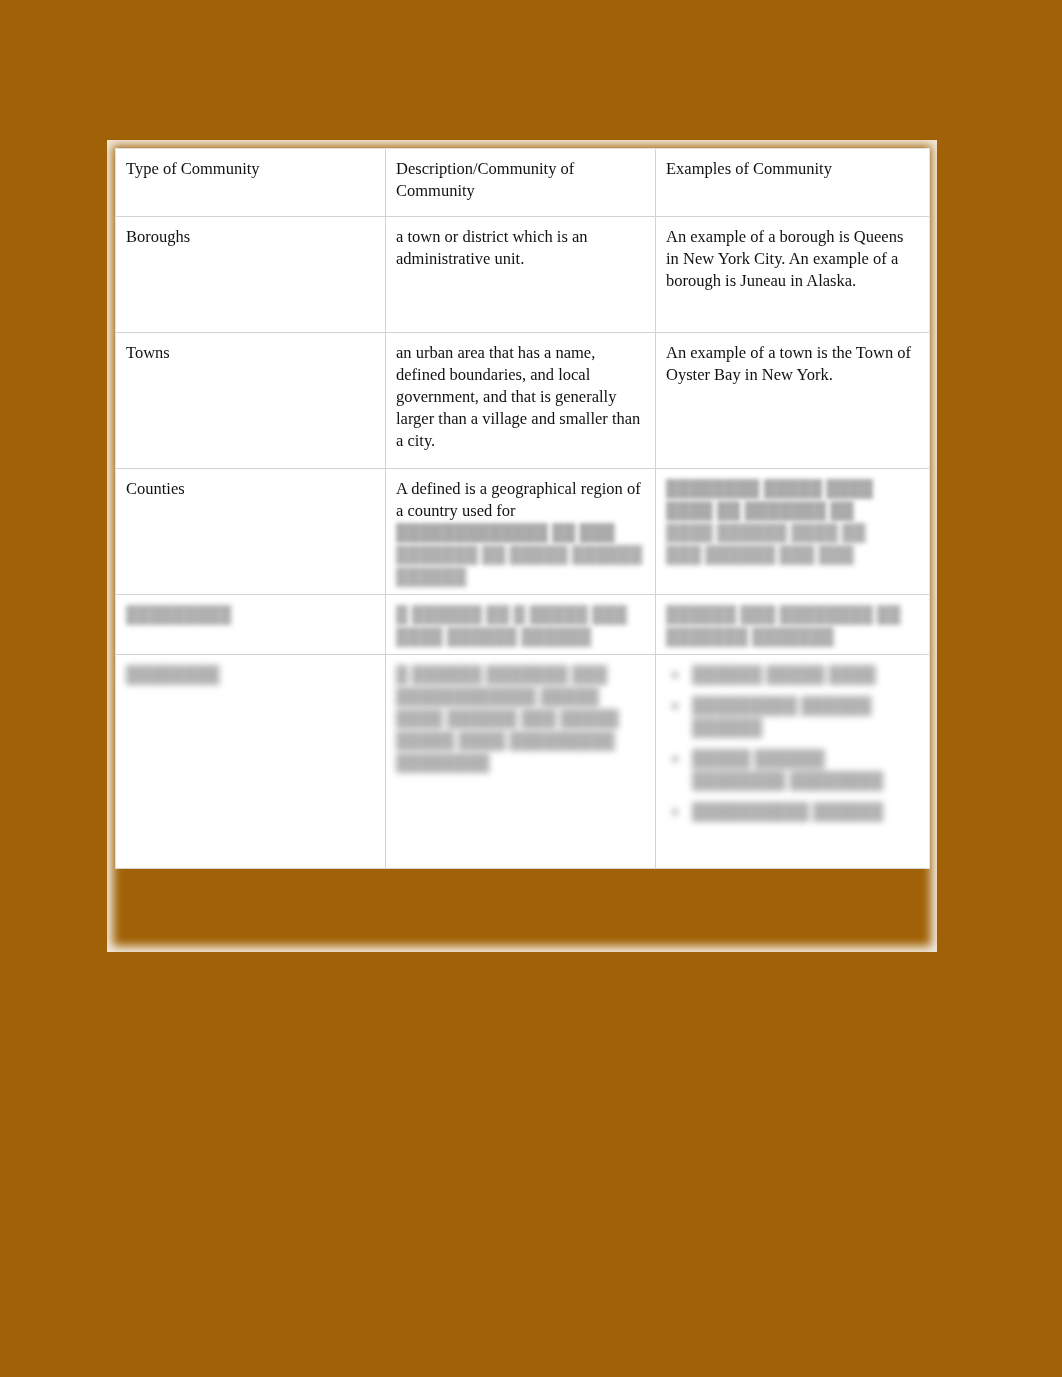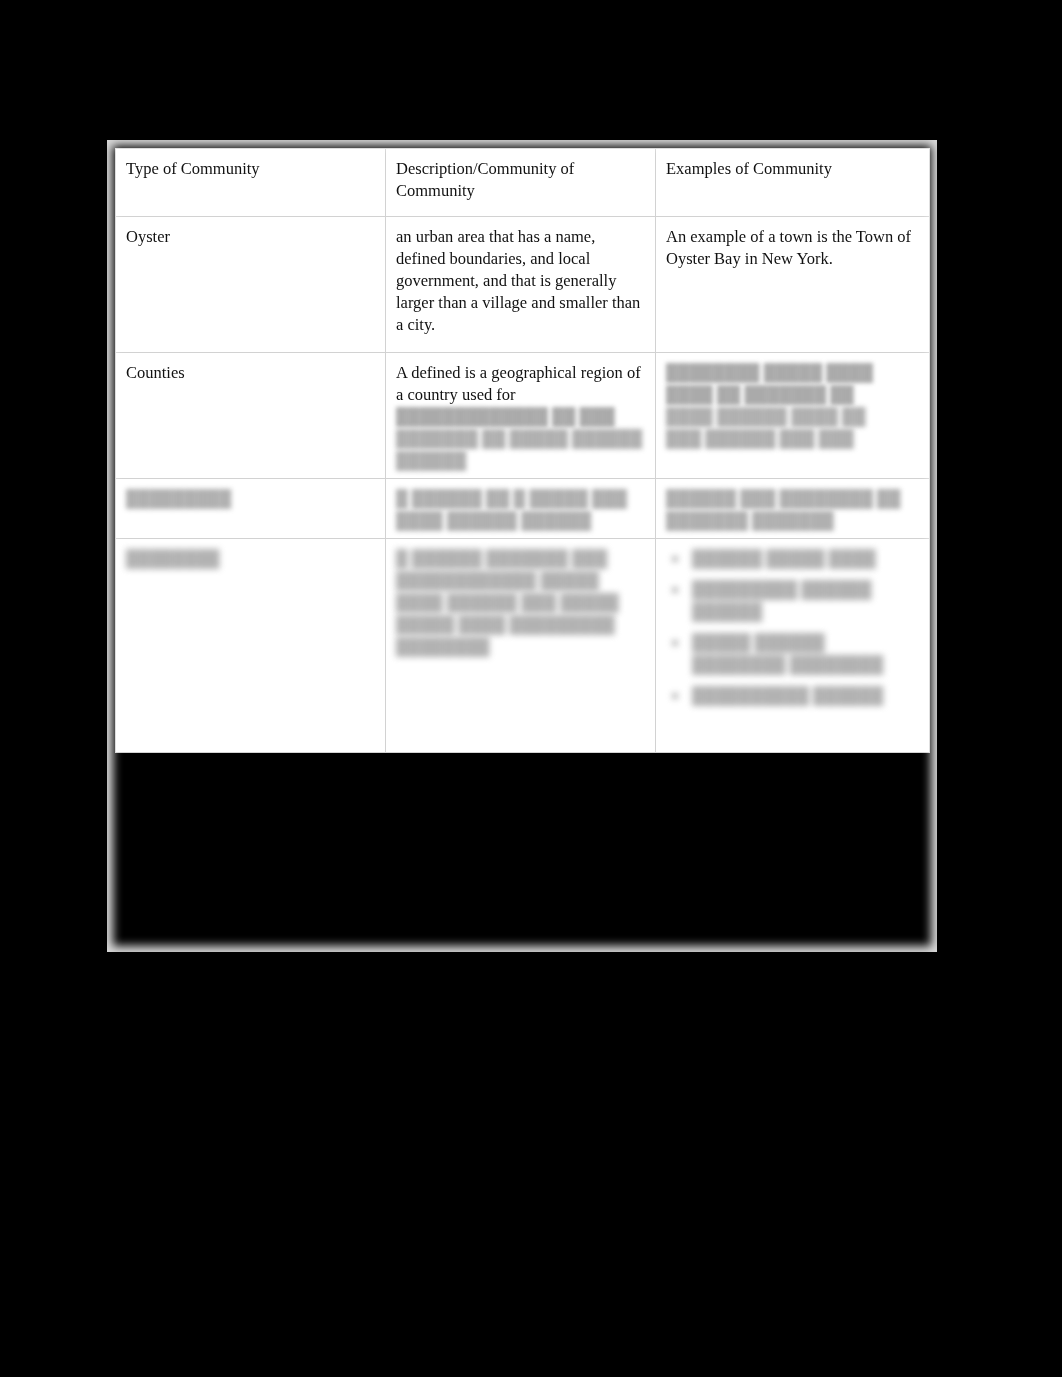--- a/index.html
+++ b/index.html
@@ -15,21 +15,21 @@
     font-family: "Liberation Serif", "DejaVu Serif", serif;
     color: #000000;
     overflow: hidden;
   }
 
   #page {
     position: absolute;
     left: 0; top: 0;
     width: 1062px;
     height: 1377px;
-    background: #000000;
+    background: #a16207;
   }
 
   
   #community-table {
     position: absolute;
     left: 115px;
     top: 148px;
     width: 814px;
     border-collapse: collapse;
     table-layout: fixed;
@@ -118,25 +118,36 @@
           <span class="cell-text">Type of Community</span>
         </td>
         <td>
           <span class="cell-text">Description/Community of Community</span>
         </td>
         <td>
           <span class="cell-text">Examples of Community</span>
         </td>
       </tr>
 
+      <tr class="r-boroughs">
+        <td>
+          <span class="cell-text">Boroughs</span>
+        </td>
+        <td>
+          <span class="cell-text">a town or district which is an administrative unit.</span>
+        </td>
+        <td>
+          <span class="cell-text">An example of a borough is Queens in New York City. An example of a borough is Juneau in Alaska.</span>
+        </td>
+      </tr>
 
 
       <tr class="r-towns">
         <td>
-          <span class="cell-text">Oyster</span>
+          <span class="cell-text">Towns</span>
         </td>
         <td>
           <span class="cell-text">an urban area that has a name, defined boundaries, and local government, and that is generally larger than a village and smaller than a city.</span>
         </td>
         <td>
           <span class="cell-text">An example of a town is the Town of Oyster Bay in New York.</span>
         </td>
       </tr>
 
       <tr class="r-counties">

